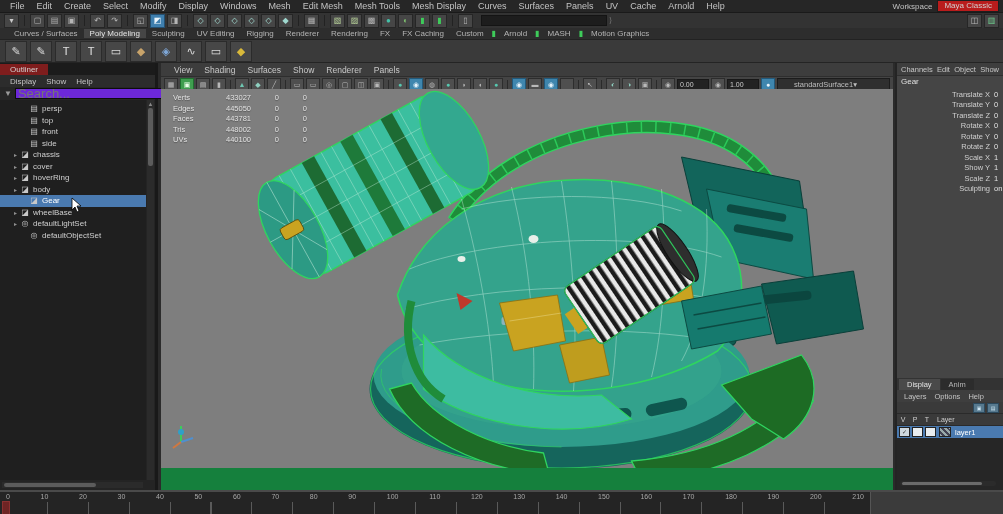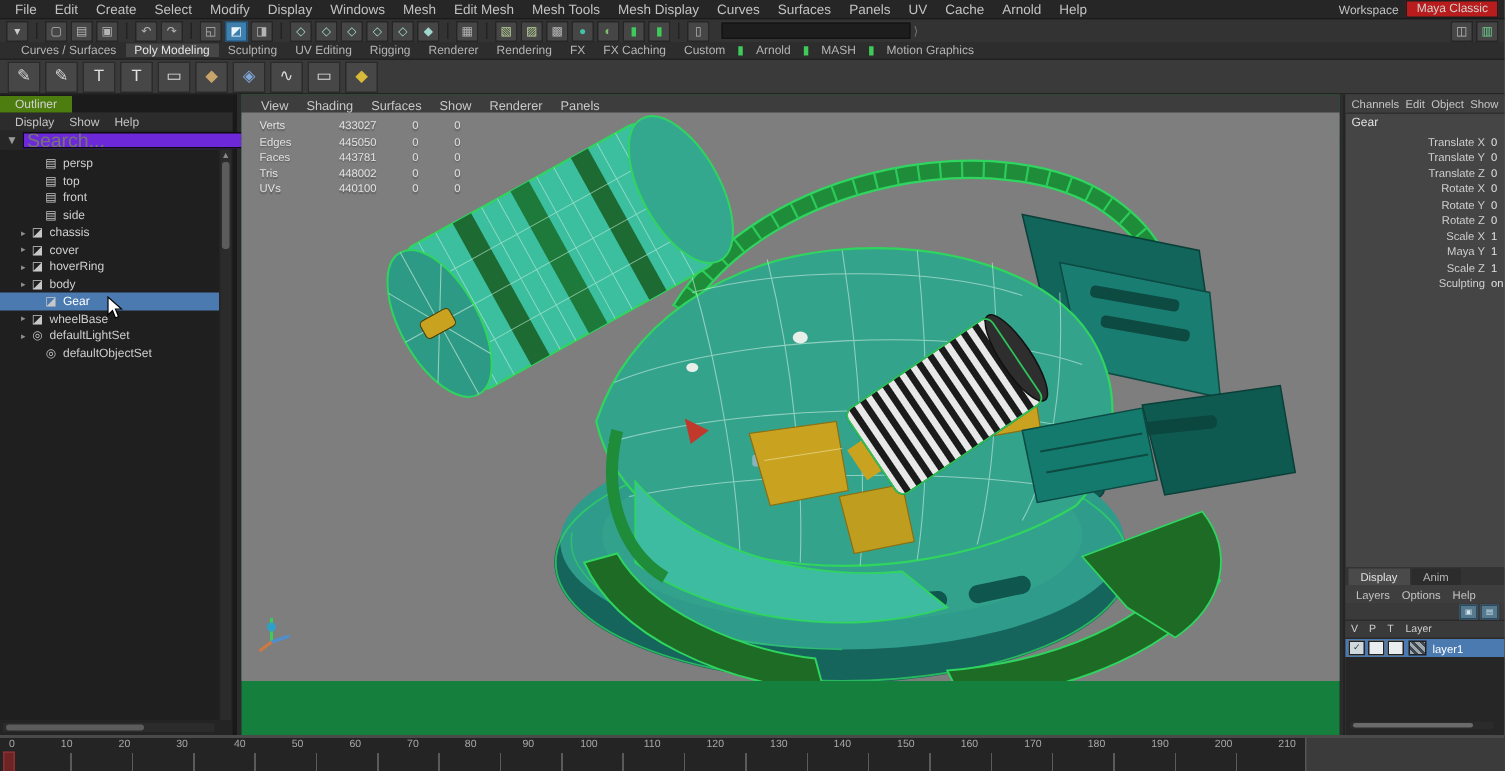--- a/index.html
+++ b/index.html
@@ -27,21 +27,21 @@
   .stab{padding:0 6px;white-space:nowrap}
   .stab.active{background:#464646;color:#e4e4e4}
   .tab-bar{color:#3ecb5a;padding:0 2px;font-size:8px}
   #shelf-icons{left:0;top:40px;width:1003px;height:23px;background:#3a3a3a;display:flex;align-items:center;
                gap:3px;padding:0 5px;box-sizing:border-box;border-bottom:1px solid #242424}
   .shelf-btn{width:20px;height:19px;flex:none;background:#474747;border:1px solid #2b2b2b;font-size:11px;
              line-height:19px;text-align:center;color:#d0d0d0}
   
   #outliner{left:0;top:63px;width:158px;height:427px;background:#242424;border-right:3px solid #191919;box-sizing:border-box}
   #ol-tabrow{height:12px;background:#1b1b1b;display:flex;align-items:flex-end}
-  #ol-tab{background:#4d7c0f;font-size:8px;color:#d2d2d2;padding:1px 10px}
+  #ol-tab{background:#7f1d1d;font-size:8px;color:#d2d2d2;padding:1px 10px}
   #ol-menus{height:12px;background:#2c2c2c;display:flex;gap:2px;align-items:center;padding:0 6px;font-size:8px;color:#c4c4c4}
   #ol-menus span{padding:0 4px}
   #ol-search{height:13px;display:flex;align-items:center;gap:3px;padding:0 4px;background:#262626}
   #ol-filter{color:#9a9a9a;font-size:8px}
   #ol-search input{flex:1;height:9px;background:#6d28d9;border:1px solid #0d0d0d;color:#aaa;font-size:13px;padding:0 2px}
   #ol-list{position:absolute;top:37px;left:0;right:9px;bottom:10px;background:#1f1f1f;overflow:hidden;padding-top:3px}
   .orow{height:11.5px;display:flex;align-items:center;font-size:8px;color:#cfcfcf;white-space:nowrap}
   .orow.sel{background:#4a7ab0;color:#fff}
   .oexp{width:9px;flex:none;font-size:6px;color:#8f8f8f;text-align:center}
   .oicon{width:10px;flex:none;text-align:center;font-size:8px;color:#c8c8c8;margin-right:3px}
@@ -57,21 +57,21 @@
   #vp-menus span{padding:0 5px}
   #vp-toolbar{height:15px;background:#444;display:flex;align-items:center;gap:2px;padding:0 3px;border-bottom:1px solid #2a2a2a}
   .vb{width:12px;height:11px;flex:none;background:#4f4f4f;border:1px solid #2d2d2d;font-size:7px;line-height:11px;
       text-align:center;color:#b9b9b9;overflow:hidden}
   .vb.hl{background:#3f86ae;border-color:#225a7c;color:#e8f4fb}
   .vb.hlg{background:#3f9e4f;border-color:#1f6e2f;color:#eaffe9}
   .vb-sep{width:1px;height:10px;background:#2a2a2a;margin:0 2px;flex:none}
   .vp-field{width:26px;height:9px;background:#222;border:1px solid #181818;color:#ccc;font-size:7px;padding:0 2px}
   #vp-dropdown{width:92px;height:11px;background:#2f2f2f;border:1px solid #1c1c1c;display:flex;align-items:center;
                font-size:7.5px;color:#bdbdbd;padding:0 16px;}
-  #vp-canvas{position:absolute;left:0;top:12px;width:732px;height:379px;background:var(--c-viewport-bg,#7e7e7e);overflow:hidden}
+  #vp-canvas{position:absolute;left:0;top:26px;width:732px;height:379px;background:var(--c-viewport-bg,#7e7e7e);overflow:hidden}
   #vp-hud{position:absolute;left:12px;top:4px;display:grid;grid-template-columns:32px 46px 28px 28px;
           font-size:7.5px;line-height:10.5px;color:#e3e3e3;text-shadow:0 1px 1px rgba(0,0,0,.35)}
   #vp-hud .num{text-align:right}
   #vp-annotation{position:absolute;left:352px;top:386px;font-size:7px;color:#3c4a3c}
   #axis-gizmo{position:absolute;left:8px;bottom:18px}
   
   #rightpanel{left:895px;top:63px;width:108px;height:427px;background:#454545;border-left:2px solid #242424;box-sizing:border-box}
   #cb-menus{height:12px;background:#3e3e3e;display:flex;justify-content:space-between;align-items:center;
             padding:0 4px;font-size:7.5px;color:#c6c6c6;border-bottom:1px solid #2f2f2f}
   #cb-object{height:11px;font-size:8px;color:#e0e0e0;padding:1px 4px}
@@ -544,21 +544,21 @@
       </div>
       <div class="cb-row">
         <span>Rotate Z</span>
         <span class="cb-val">0</span>
       </div>
       <div class="cb-row">
         <span>Scale X</span>
         <span class="cb-val">1</span>
       </div>
       <div class="cb-row">
-        <span>Maya Y</span>
+        <span>Show Y</span>
         <span class="cb-val">1</span>
       </div>
       <div class="cb-row">
         <span>Scale Z</span>
         <span class="cb-val">1</span>
       </div>
       <div class="cb-row">
         <span>Sculpting</span>
         <span class="cb-val">on</span>
       </div>

